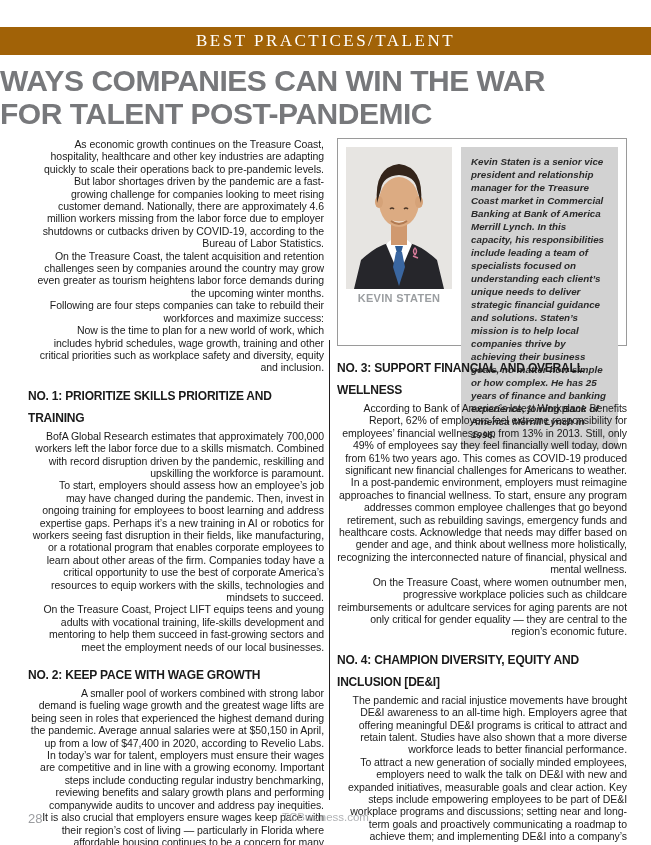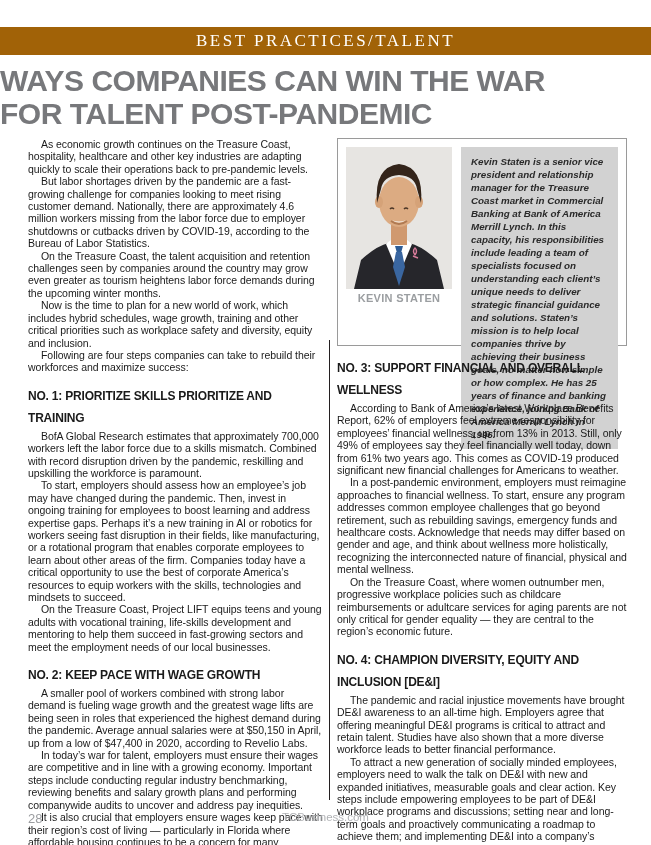--- a/index.html
+++ b/index.html
@@ -30,21 +30,21 @@
   }
   .content {
     display:flex; gap:13px;
     padding:0 24px 0 28px;
   }
   .col-left { width:296px; flex:0 0 296px; }
   .col-right { flex:1; min-width:0; }
   .body-para {
     margin:0;
     font-size:10.5px; line-height:12.4px;
-    text-indent:13px; letter-spacing:-0.05px;
+    text-indent:13px; letter-spacing:-0.05px;text-align:right;
   }
   .section-heading {
     margin:11px 0 1px;
     font-size:12px; line-height:22px;
     font-weight:bold; letter-spacing:-0.2px;
   }
   .profile-box {
     border:1px solid #9a9a9a;
     padding:8px;
     display:flex; gap:9px;
@@ -101,22 +101,22 @@
 <h1 class="page-title">
   <span>WAYS COMPANIES CAN WIN THE WAR</span><br>
   <span>FOR TALENT POST-PANDEMIC</span>
 </h1>
 
 <div class="content">
   <div class="col-left">
       <p class="body-para">As economic growth continues on the Treasure Coast, hospitality, healthcare and other key industries are adapting quickly to scale their operations back to pre-pandemic levels.</p>
       <p class="body-para">But labor shortages driven by the pandemic are a fast-growing challenge for companies looking to meet rising customer demand. Nationally, there are approximately 4.6 million workers missing from the labor force due to employer shutdowns or cutbacks driven by COVID-19, according to the Bureau of Labor Statistics.</p>
       <p class="body-para">On the Treasure Coast, the talent acquisition and retention challenges seen by companies around the country may grow even greater as tourism heightens labor force demands during the upcoming winter months.</p>
+      <p class="body-para">Following are four steps companies can take to rebuild their workforces and maximize success:</p>
       <p class="body-para">Now is the time to plan for a new world of work, which includes hybrid schedules, wage growth, training and other critical priorities such as workplace safety and diversity, equity and inclusion.</p>
-      <p class="body-para">Following are four steps companies can take to rebuild their workforces and maximize success:</p>
       <h3 class="section-heading">NO. 1: PRIORITIZE SKILLS PRIORITIZE AND TRAINING</h3>
       <p class="body-para">BofA Global Research estimates that approximately 700,000 workers left the labor force due to a skills mismatch. Combined with record disruption driven by the pandemic, reskilling and upskilling the workforce is paramount.</p>
       <p class="body-para">To start, employers should assess how an employee’s job may have changed during the pandemic. Then, invest in ongoing training for employees to boost learning and address expertise gaps. Perhaps it’s a new training in AI or robotics for workers seeing fast disruption in their fields, like manufacturing, or a rotational program that enables corporate employees to learn about other areas of the firm. Companies today have a critical opportunity to use the best of corporate America’s resources to equip workers with the skills, technologies and mindsets to succeed.</p>
       <p class="body-para">On the Treasure Coast, Project LIFT equips teens and young adults with vocational training, life-skills development and mentoring to help them succeed in fast-growing sectors and meet the employment needs of our local businesses.</p>
       <h3 class="section-heading">NO. 2: KEEP PACE WITH WAGE GROWTH</h3>
       <p class="body-para">A smaller pool of workers combined with strong labor demand is fueling wage growth and the greatest wage lifts are being seen in roles that experienced the highest demand during the pandemic. Average annual salaries were at $50,150 in April, up from a low of $47,400 in 2020, according to Revelio Labs.</p>
       <p class="body-para">In today’s war for talent, employers must ensure their wages are competitive and in line with a growing economy. Important steps include conducting regular industry benchmarking, reviewing benefits and salary growth plans and performing companywide audits to uncover and address pay inequities.</p>
       <p class="body-para">It is also crucial that employers ensure wages keep pace with their region’s cost of living — particularly in Florida where affordable housing continues to be a concern for many residents. In its 2021 Home Matters assessment, The Florida Housing Coalition found nearly 40% of Treasure Coast residents are housing cost-burdened — meaning housing payments are more than 30% of their income.</p>
     </div>
 

